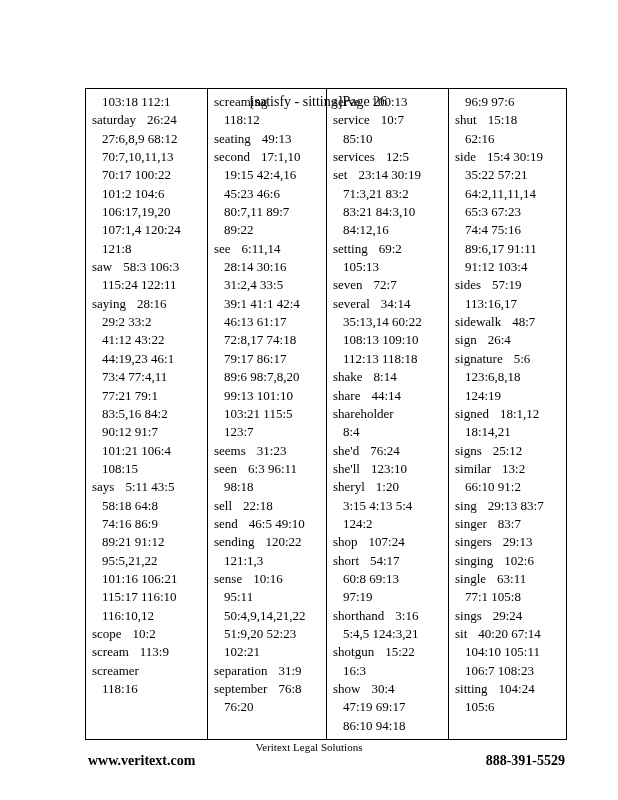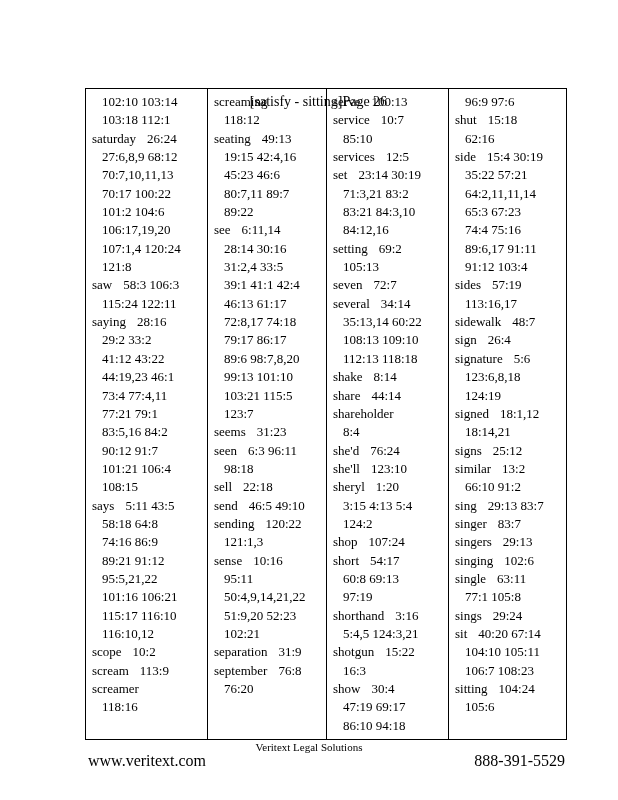--- a/index.html
+++ b/index.html
@@ -60,37 +60,37 @@
     font-size: 11px;
     line-height: 13px;
   }
   .footer-row {
     position: absolute;
     top: 754px;
     left: 88px;
     width: 477px;
     display: flex;
     justify-content: space-between;
-    font-size: 16px;
+    font-size: 14px;
     line-height: 14px;
+    font-weight: bold;
   }
 </style>
 </head>
 <body>
 
 <div class="page">
 
   <div class="header-row">
     <span>[satisfy - sitting]</span>
     <span>Page 26</span>
   </div>
 
   <div class="index-table">
     <div class="col col-0">
-        <div class="line cont"><span class="refs">102:10 103:14</span></div>
         <div class="line cont"><span class="refs">103:18 112:1</span></div>
         <div class="line"><span class="word">saturday</span><span class="refs after-word">26:24</span></div>
         <div class="line cont"><span class="refs">27:6,8,9 68:12</span></div>
         <div class="line cont"><span class="refs">70:7,10,11,13</span></div>
         <div class="line cont"><span class="refs">70:17 100:22</span></div>
         <div class="line cont"><span class="refs">101:2 104:6</span></div>
         <div class="line cont"><span class="refs">106:17,19,20</span></div>
         <div class="line cont"><span class="refs">107:1,4 120:24</span></div>
         <div class="line cont"><span class="refs">121:8</span></div>
         <div class="line"><span class="word">saw</span><span class="refs after-word">58:3 106:3</span></div>
@@ -115,20 +115,21 @@
         <div class="line cont"><span class="refs">116:10,12</span></div>
         <div class="line"><span class="word">scope</span><span class="refs after-word">10:2</span></div>
         <div class="line"><span class="word">scream</span><span class="refs after-word">113:9</span></div>
         <div class="line"><span class="word">screamer</span></div>
         <div class="line cont"><span class="refs">118:16</span></div>
       </div>
     <div class="col col-1">
         <div class="line"><span class="word">screaming</span></div>
         <div class="line cont"><span class="refs">118:12</span></div>
         <div class="line"><span class="word">seating</span><span class="refs after-word">49:13</span></div>
+        <div class="line"><span class="word">second</span><span class="refs after-word">17:1,10</span></div>
         <div class="line cont"><span class="refs">19:15 42:4,16</span></div>
         <div class="line cont"><span class="refs">45:23 46:6</span></div>
         <div class="line cont"><span class="refs">80:7,11 89:7</span></div>
         <div class="line cont"><span class="refs">89:22</span></div>
         <div class="line"><span class="word">see</span><span class="refs after-word">6:11,14</span></div>
         <div class="line cont"><span class="refs">28:14 30:16</span></div>
         <div class="line cont"><span class="refs">31:2,4 33:5</span></div>
         <div class="line cont"><span class="refs">39:1 41:1 42:4</span></div>
         <div class="line cont"><span class="refs">46:13 61:17</span></div>
         <div class="line cont"><span class="refs">72:8,17 74:18</span></div>

